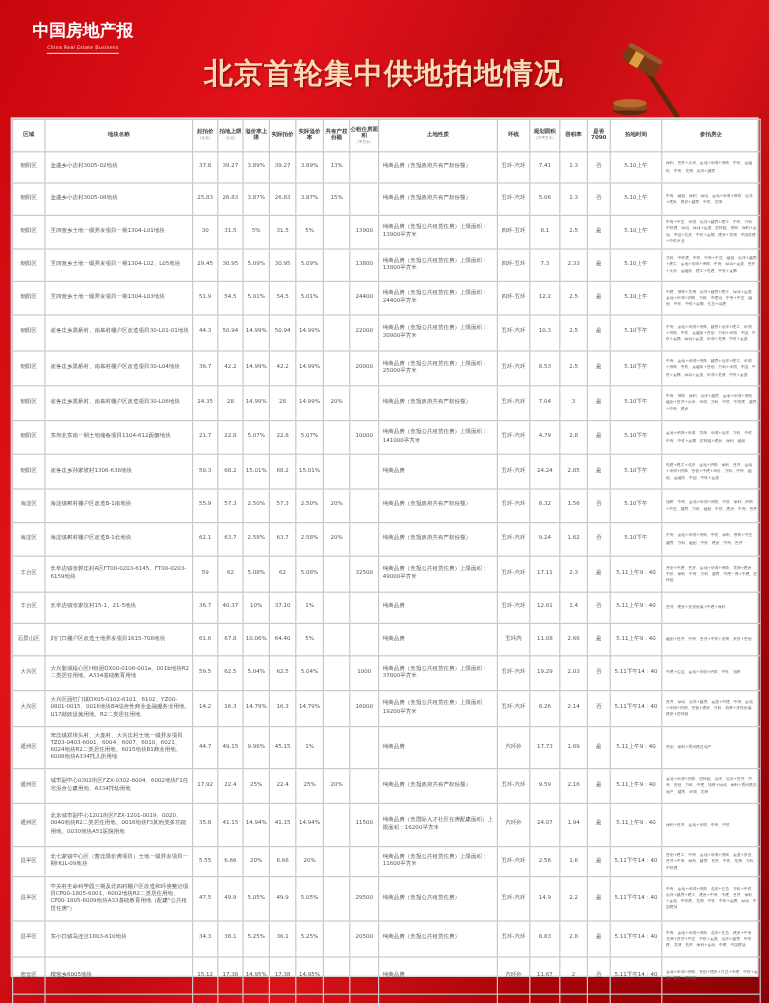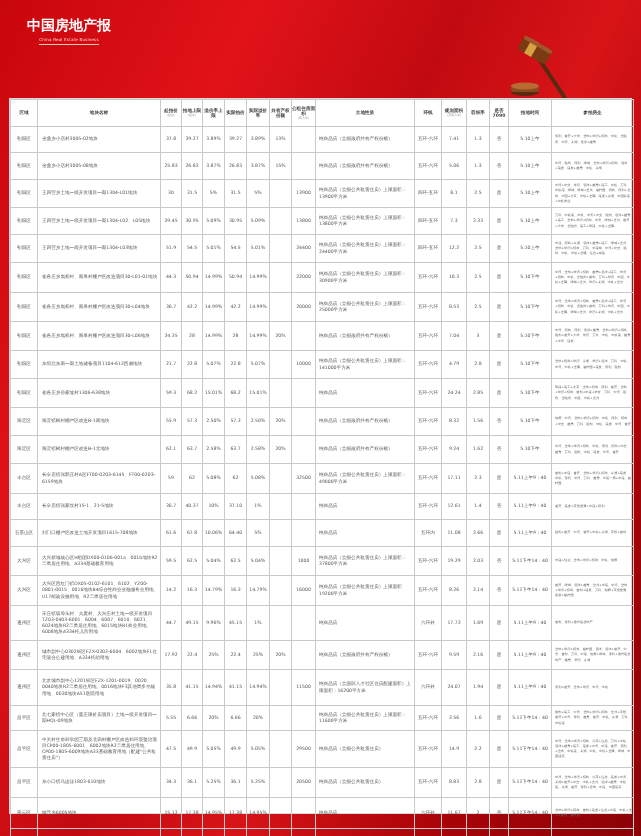--- a/index.html
+++ b/index.html
@@ -37,20 +37,21 @@
 </style>
 </head>
 <body>
 
 <div class="header">
   <div class="logo">
     <div class="logo-cn">中国房地产报</div>
     <div class="logo-en">China Real Estate Business</div>
     <div class="logo-line"></div>
   </div>
+  <div class="title">北京首轮集中供地拍地情况</div>
   <svg class="gavel" viewBox="0 0 80 80">
     <ellipse cx="20" cy="70" rx="14" ry="4" fill="#5a2a10"></ellipse>
     <rect x="6" y="64" width="28" height="6" rx="2" fill="#8a4a1e"></rect>
     <ellipse cx="20" cy="64" rx="14" ry="3.5" fill="#b86a30"></ellipse>
     <line x1="32" y1="34" x2="60" y2="76" stroke="#5a2a10" stroke-width="4" stroke-linecap="round"></line>
     <g transform="rotate(30 30 28)">
       <rect x="14" y="20" width="32" height="16" rx="4" fill="#7a3a14"></rect>
       <rect x="22" y="20" width="8" height="16" fill="#d8a040"></rect>
       <rect x="14" y="20" width="32" height="4" rx="2" fill="#a0582a"></rect>
     </g>

